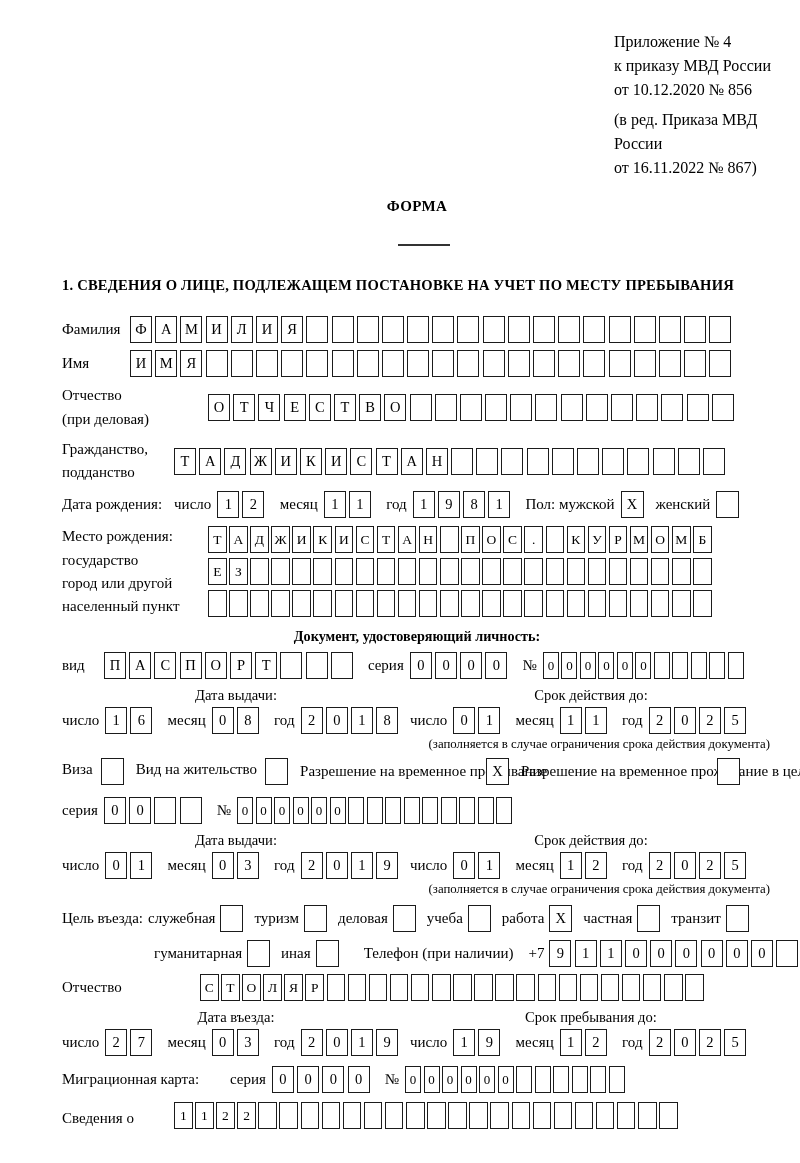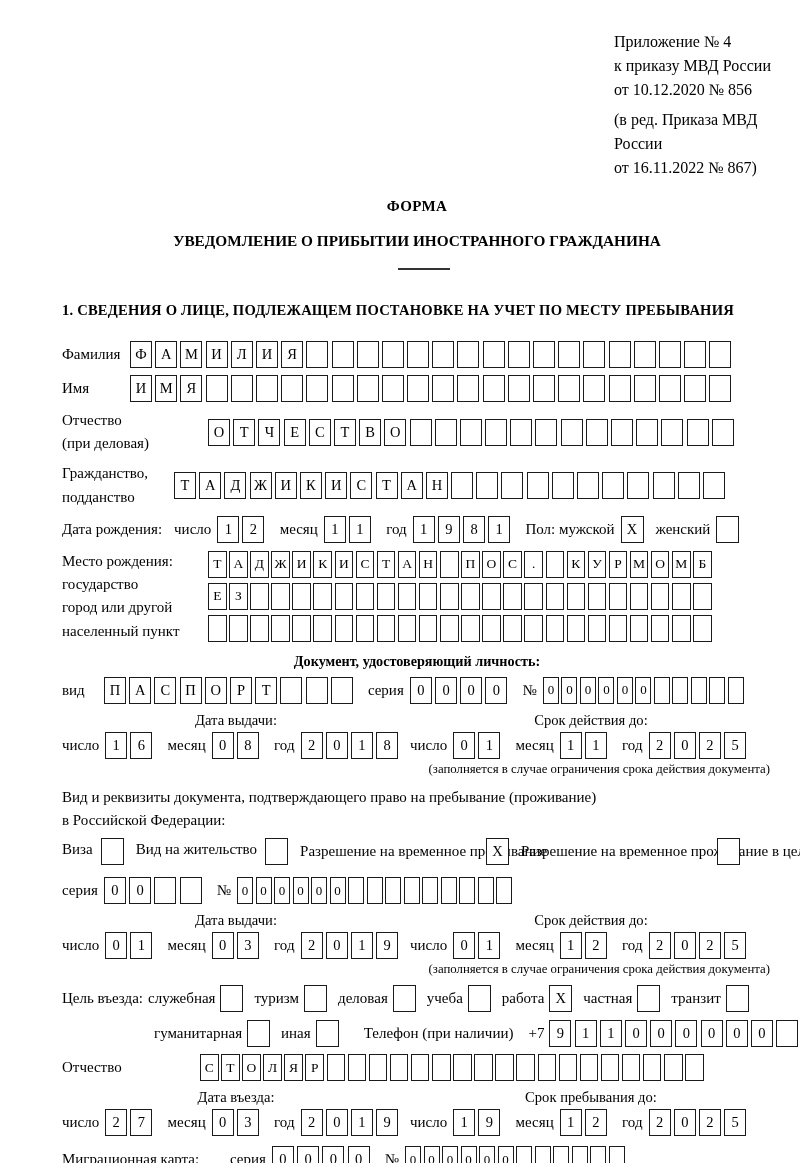--- a/index.html
+++ b/index.html
@@ -66,21 +66,20 @@
     <div>к приказу МВД России</div>
     <div>от 10.12.2020 № 856</div>
     <div class="gap"></div>
     <div>(в ред. Приказа МВД России</div>
     <div>от 16.11.2022 № 867)</div>
   </div>
 
   <div class="forma">ФОРМА</div>
 
   <div class="title">
-    <div>УВЕДОМЛЕНИЕ О ПРИБЫТИИ ИНОСТРАННОГО ГРАЖДАНИНА</div>
     <div><span class="uline"></span></div>
   </div>
 
   <div class="sec-heading">1. СВЕДЕНИЯ О ЛИЦЕ, ПОДЛЕЖАЩЕМ ПОСТАНОВКЕ НА УЧЕТ ПО МЕСТУ ПРЕБЫВАНИЯ</div>
 
   <div class="frow" style="margin-top:22px">
     <div class="flabel w68">Фамилия</div>
     <div class="cells">
         <span class="cell">Ф</span>
         <span class="cell">А</span>
@@ -394,24 +393,20 @@
             <span class="cell">2</span>
             <span class="cell">0</span>
             <span class="cell">2</span>
             <span class="cell">5</span>
           </span>
       </div>
     </div>
   </div>
   <div class="note-r">(заполняется в случае ограничения срока действия документа)</div>
 
-  <div class="intro">
-    <div>Вид и реквизиты документа, подтверждающего право на пребывание (проживание)</div>
-    <div>в Российской Федерации:</div>
-  </div>
 
   <div class="optrow">
     <span class="olab">Виза</span>
     <span class="cbox"></span>
     <span class="olab">Вид на жительство</span>
     <span class="cbox"></span>
     <span class="olab olab2">Разрешение на временное проживание</span>
     <span class="cbox">X</span>
     <span class="olab olab3">Разрешение на временное проживание в целях получения образования</span>
     <span class="cbox"></span>

